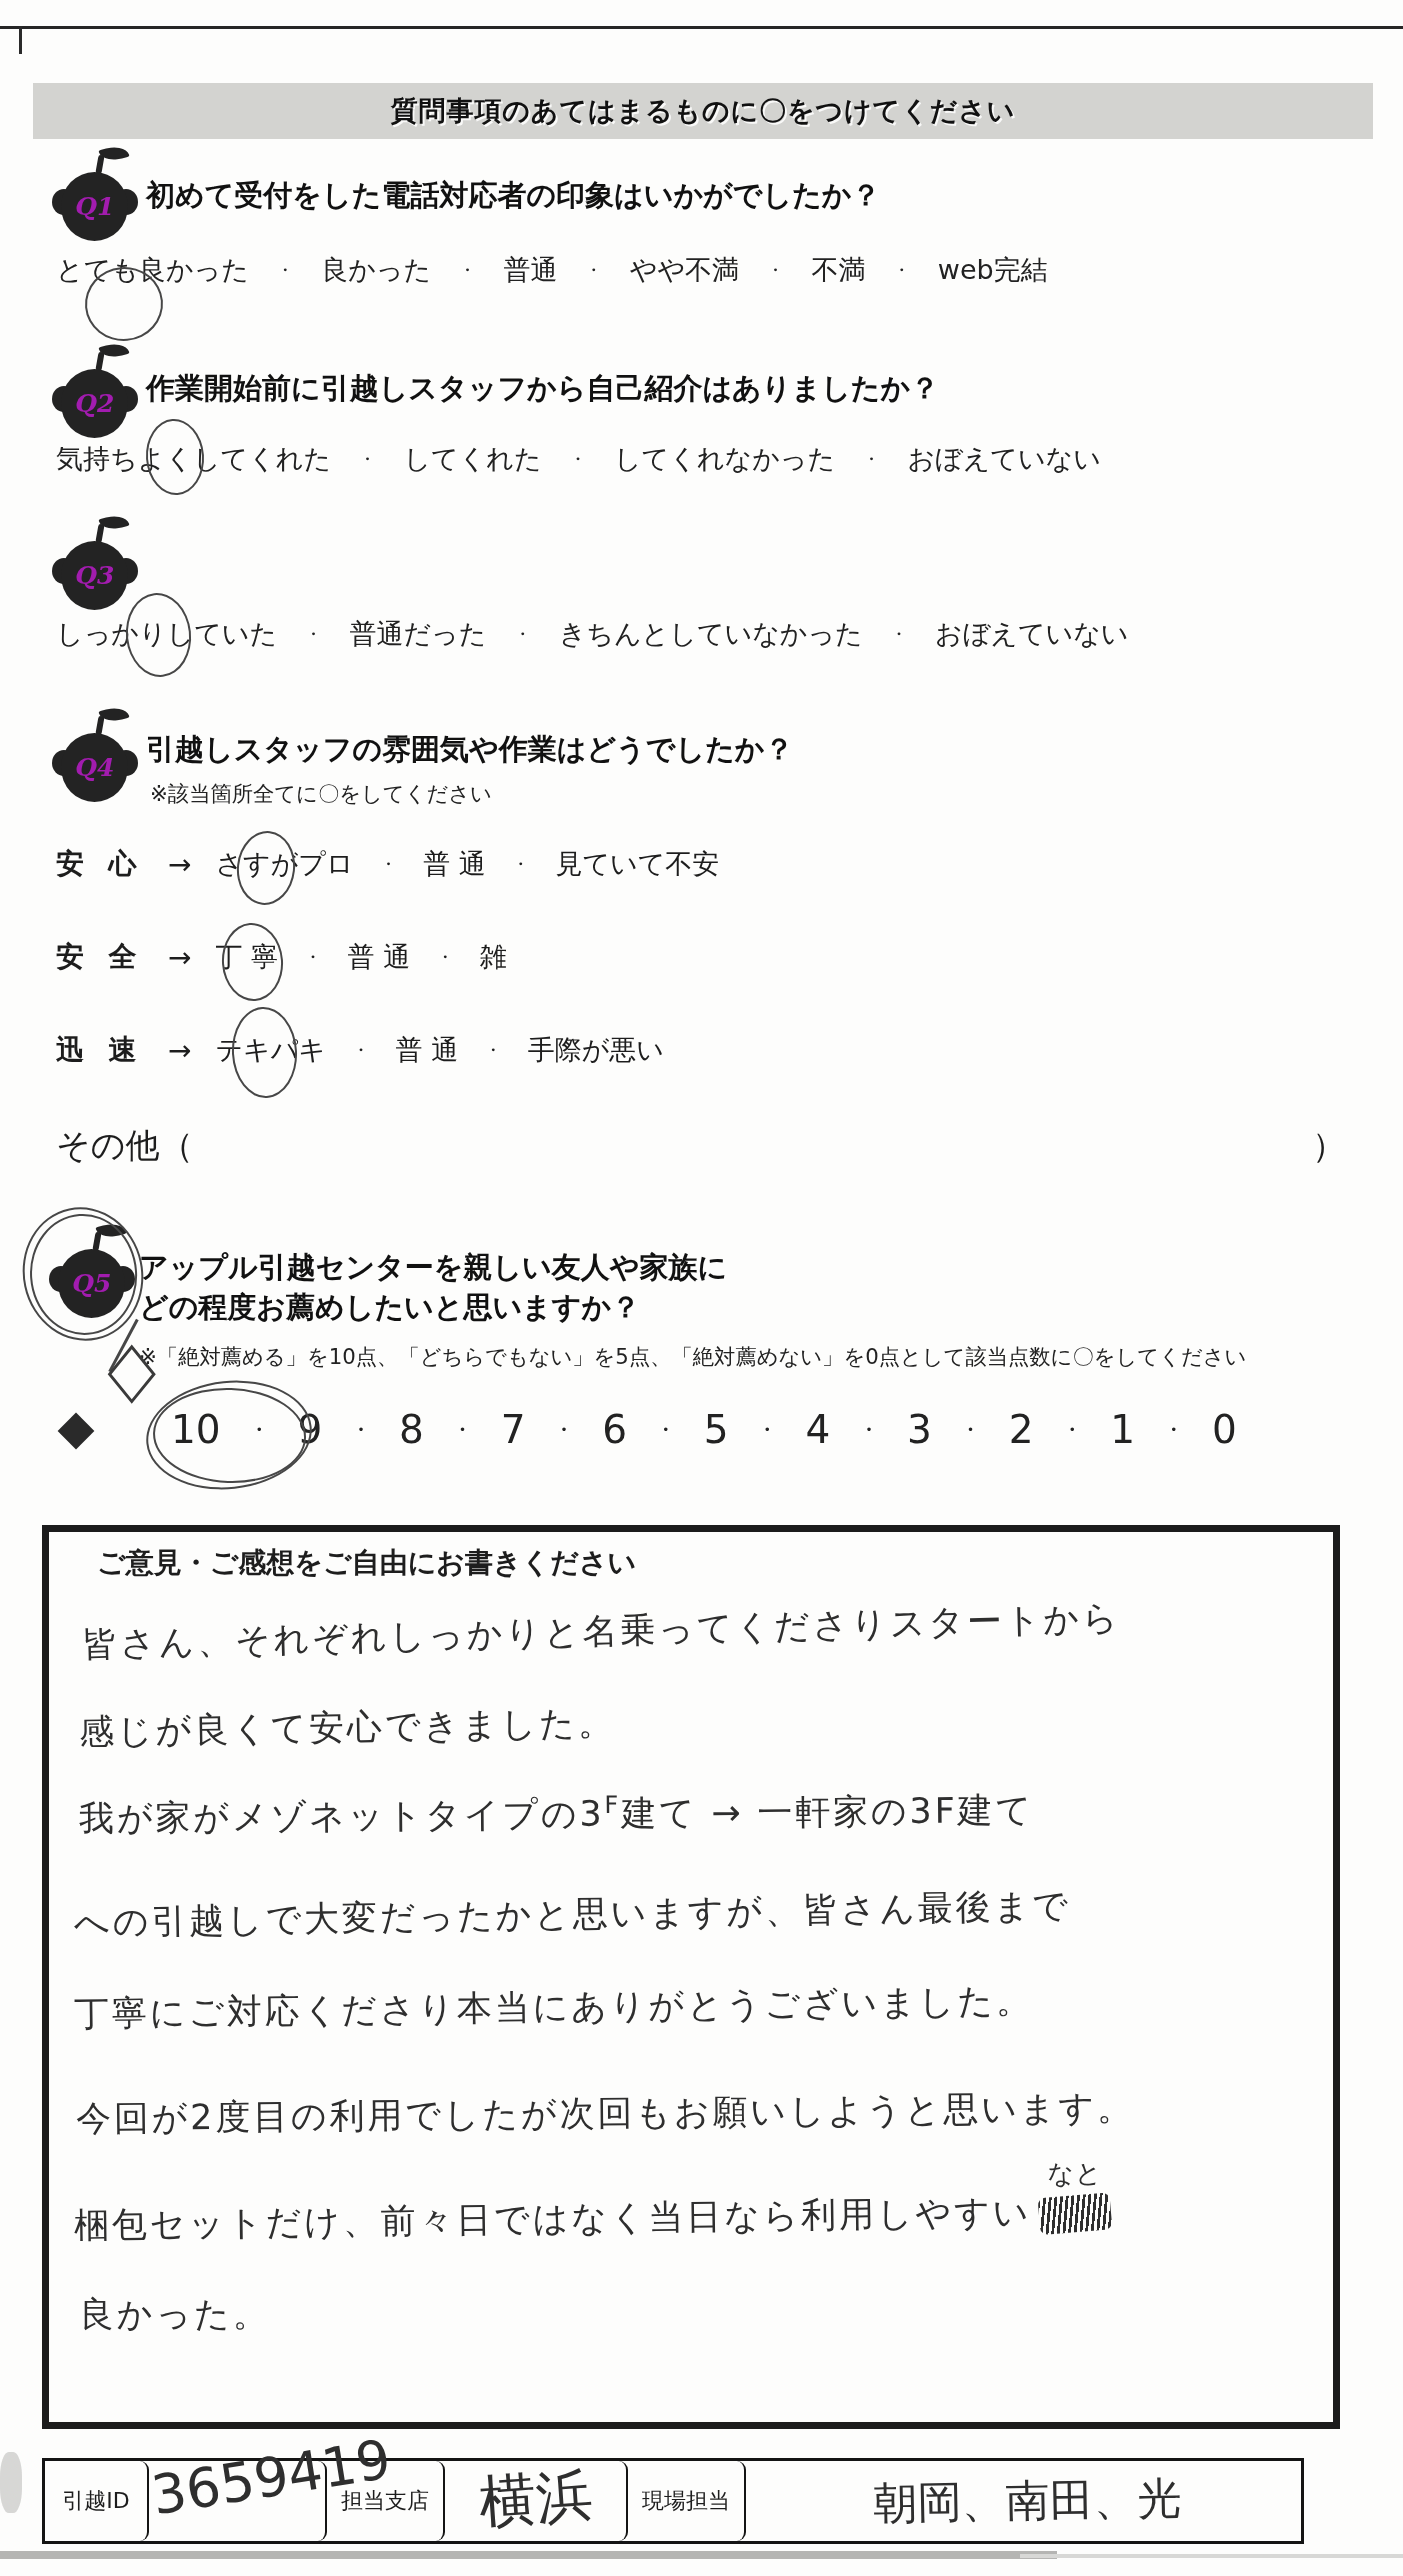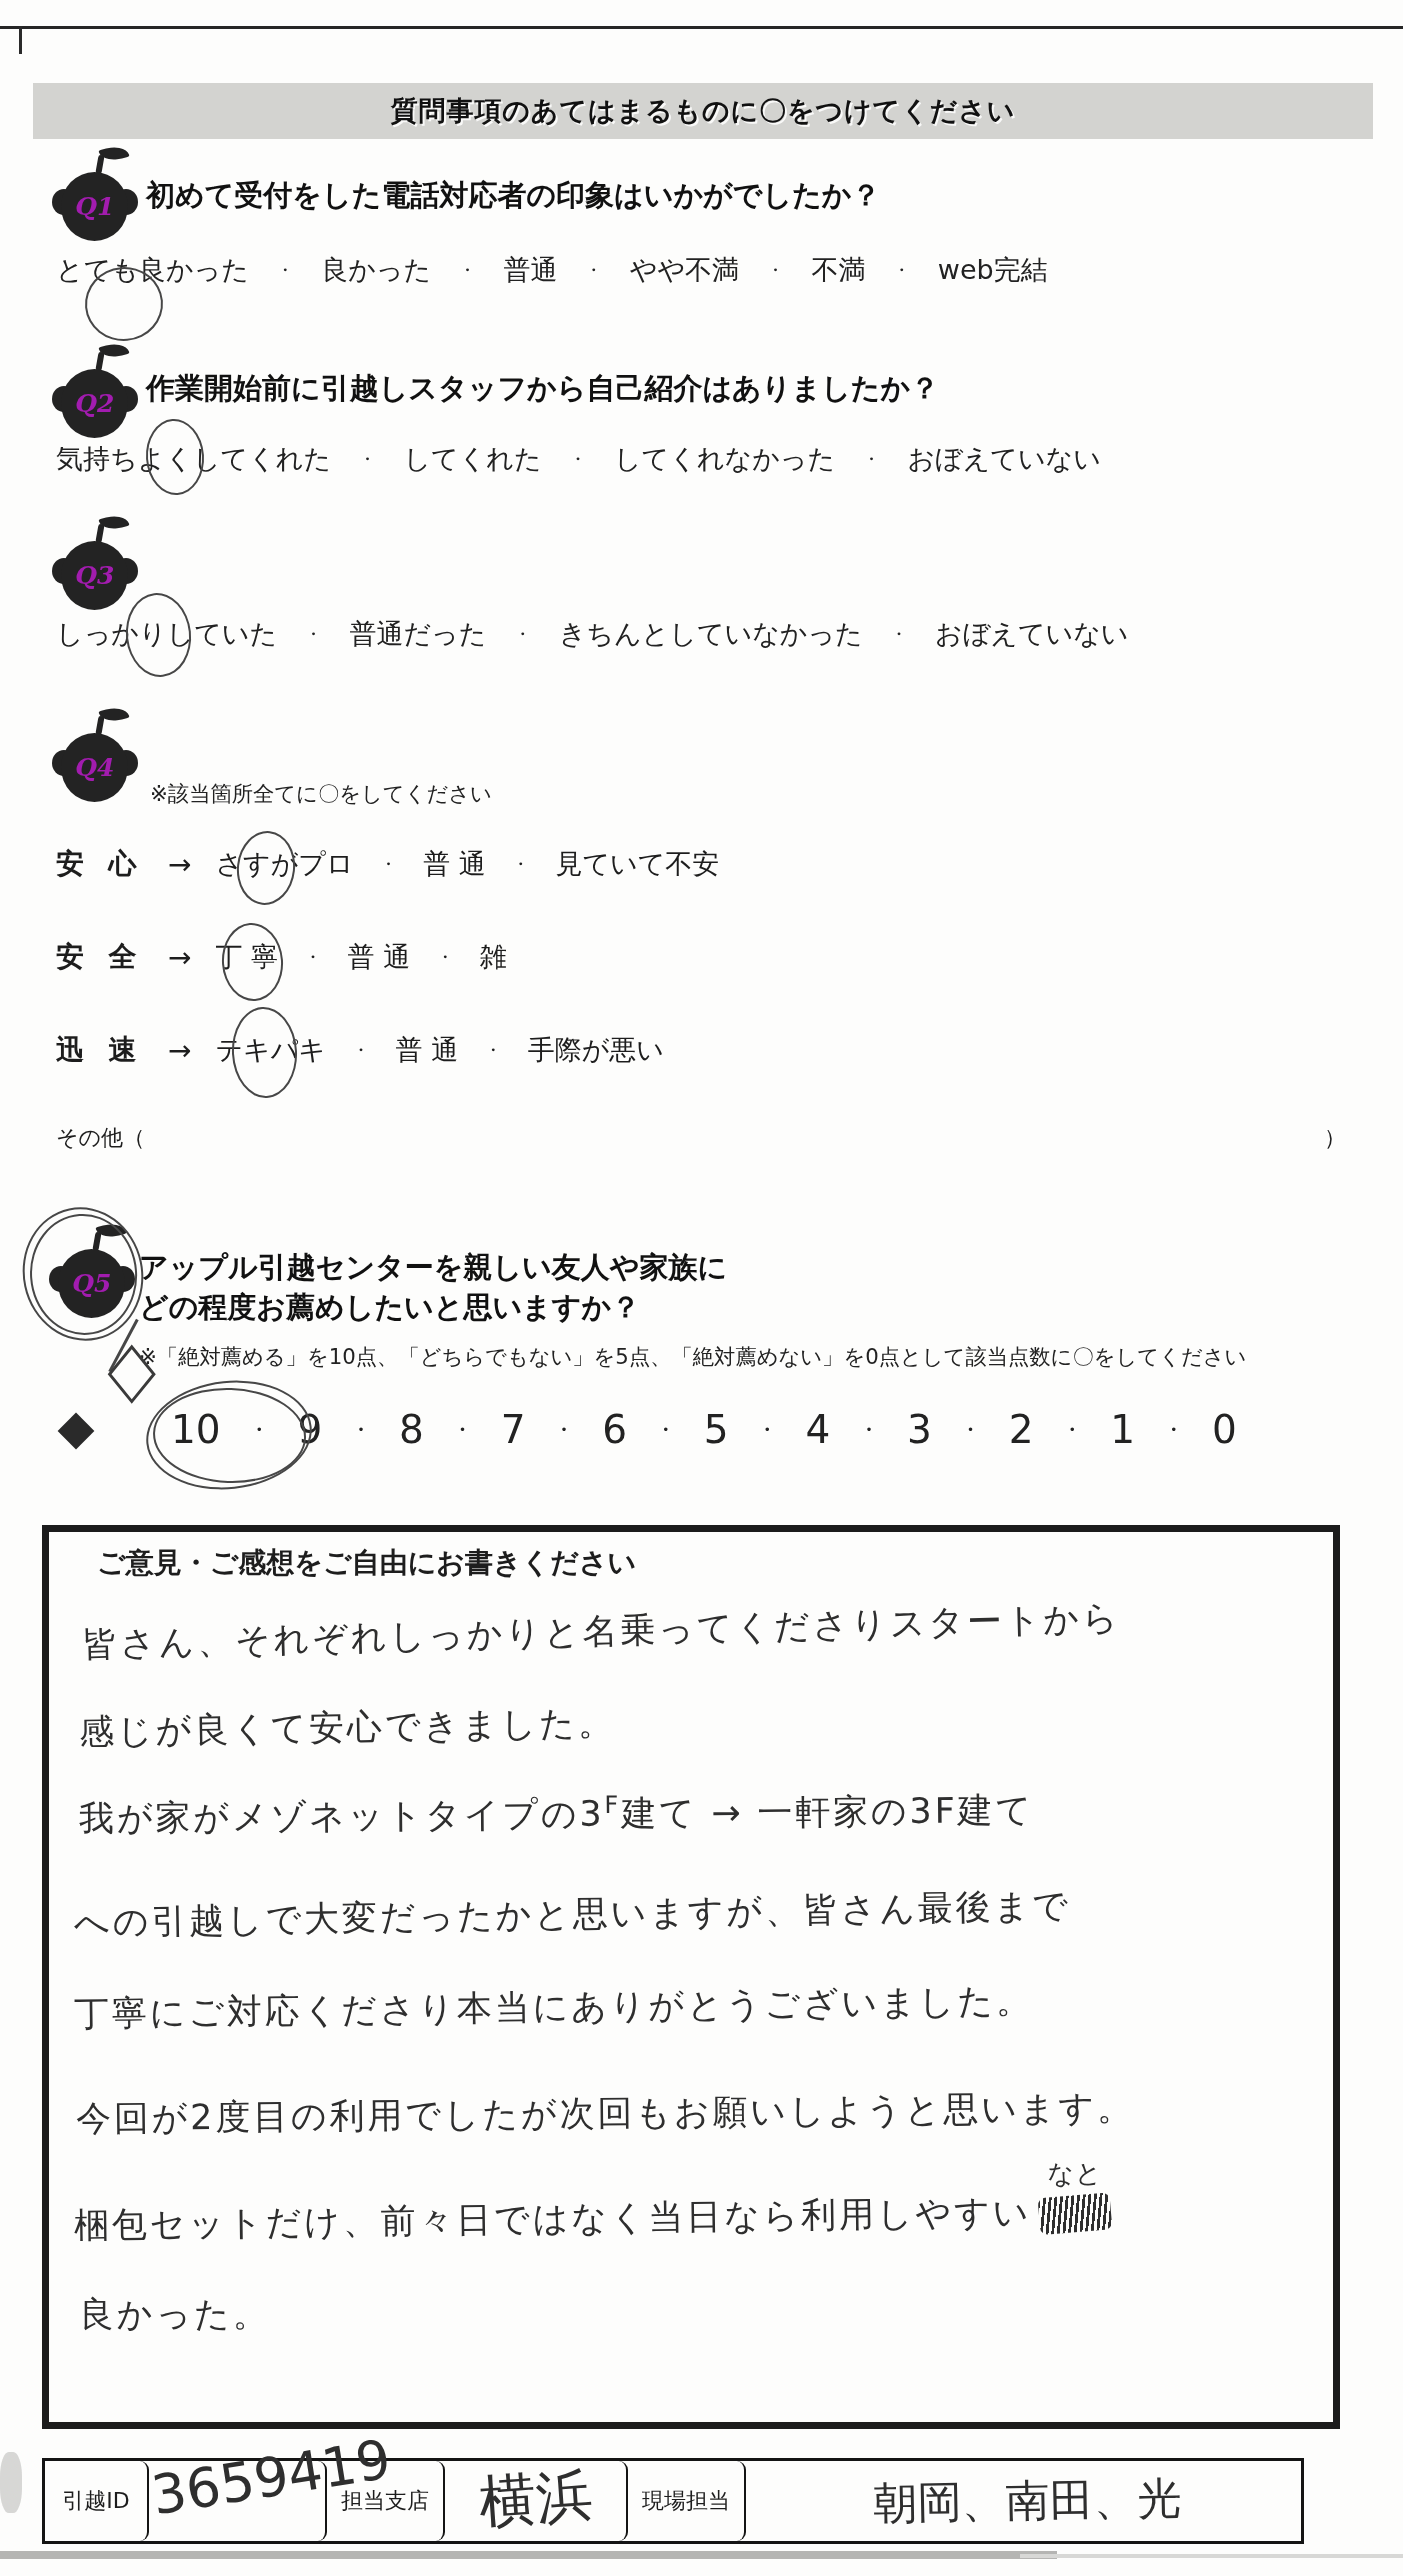--- a/index.html
+++ b/index.html
@@ -29,21 +29,21 @@
           color:#a21caf;font-style:italic;font-weight:bold;font-size:25px;font-family:"DejaVu Serif","Liberation Serif",serif;}
   
   .q-question{font-weight:bold;font-size:29px;color:#111;white-space:nowrap;}
   .q-note{font-size:21.3px;color:#222;white-space:nowrap;}
   .opts{display:flex;align-items:center;font-size:27px;color:#222;white-space:nowrap;gap:7px;}
   .opts .dot{font-size:17.6px;margin:0 20.4px;}
   .q4row{display:flex;align-items:center;font-size:27px;white-space:nowrap;}
   .q4row .rowlabel{font-weight:bold;font-size:28px;letter-spacing:7.4px;}
   .q4row .rowarrow{margin:0 24px;font-size:28px;}
   .q4row .dot{font-size:17.6px;margin:0 26px;}
-  .otherrow{display:flex;font-size:22px;align-items:center;}
+  .otherrow{display:flex;font-size:34px;align-items:center;}
   
   .scale{display:flex;justify-content:space-between;align-items:center;font-size:39px;color:#222;}
   .scale .sdot{font-size:22px;}
   
   .mark{position:absolute;border:2.8px solid #474747;border-radius:50%;}
   .mark.double::after{content:"";position:absolute;inset:4.6px;border:2.8px solid #474747;border-radius:50%;transform:rotate(8deg);}
   .tail{position:absolute;background:#474747;}
   .diamond{position:absolute;}
   .diamond.outline{width:31.5px;height:31.5px;border:3.7px solid #3a3a3a;transform:rotate(45deg) skew(6deg,6deg);}
   .diamond.filled{width:26px;height:26px;background:#2a2a2a;transform:rotate(45deg);}
@@ -143,20 +143,21 @@
   <div class="mark" style="left:126px;top:593px;width:61px;height:80px;transform:rotate(-6deg);"></div>
 
   <div class="qicon" style="left:54px;top:709px;">
     <i class="ear l"></i>
       <i class="ear r"></i>
       <i class="stem"></i>
       <i class="leaf"></i>
       <i class="head"></i>
     <b class="qbadge">Q4</b>
   </div>
+  <div class="abs q-question" style="left:146px;top:730px;">引越しスタッフの雰囲気や作業はどうでしたか？</div>
   <div class="abs q-note" style="left:150px;top:779px;">※該当箇所全てに〇をしてください</div>
 
   <div class="abs q4row" style="left:56px;top:845px;">
     <span class="rowlabel">安 心</span>
     <span class="rowarrow">→</span>
     <span class="opt">さすがプロ</span>
     <span class="dot">・</span>
     <span class="opt">普 通</span>
     <span class="dot">・</span>
     <span class="opt">見ていて不安</span>

